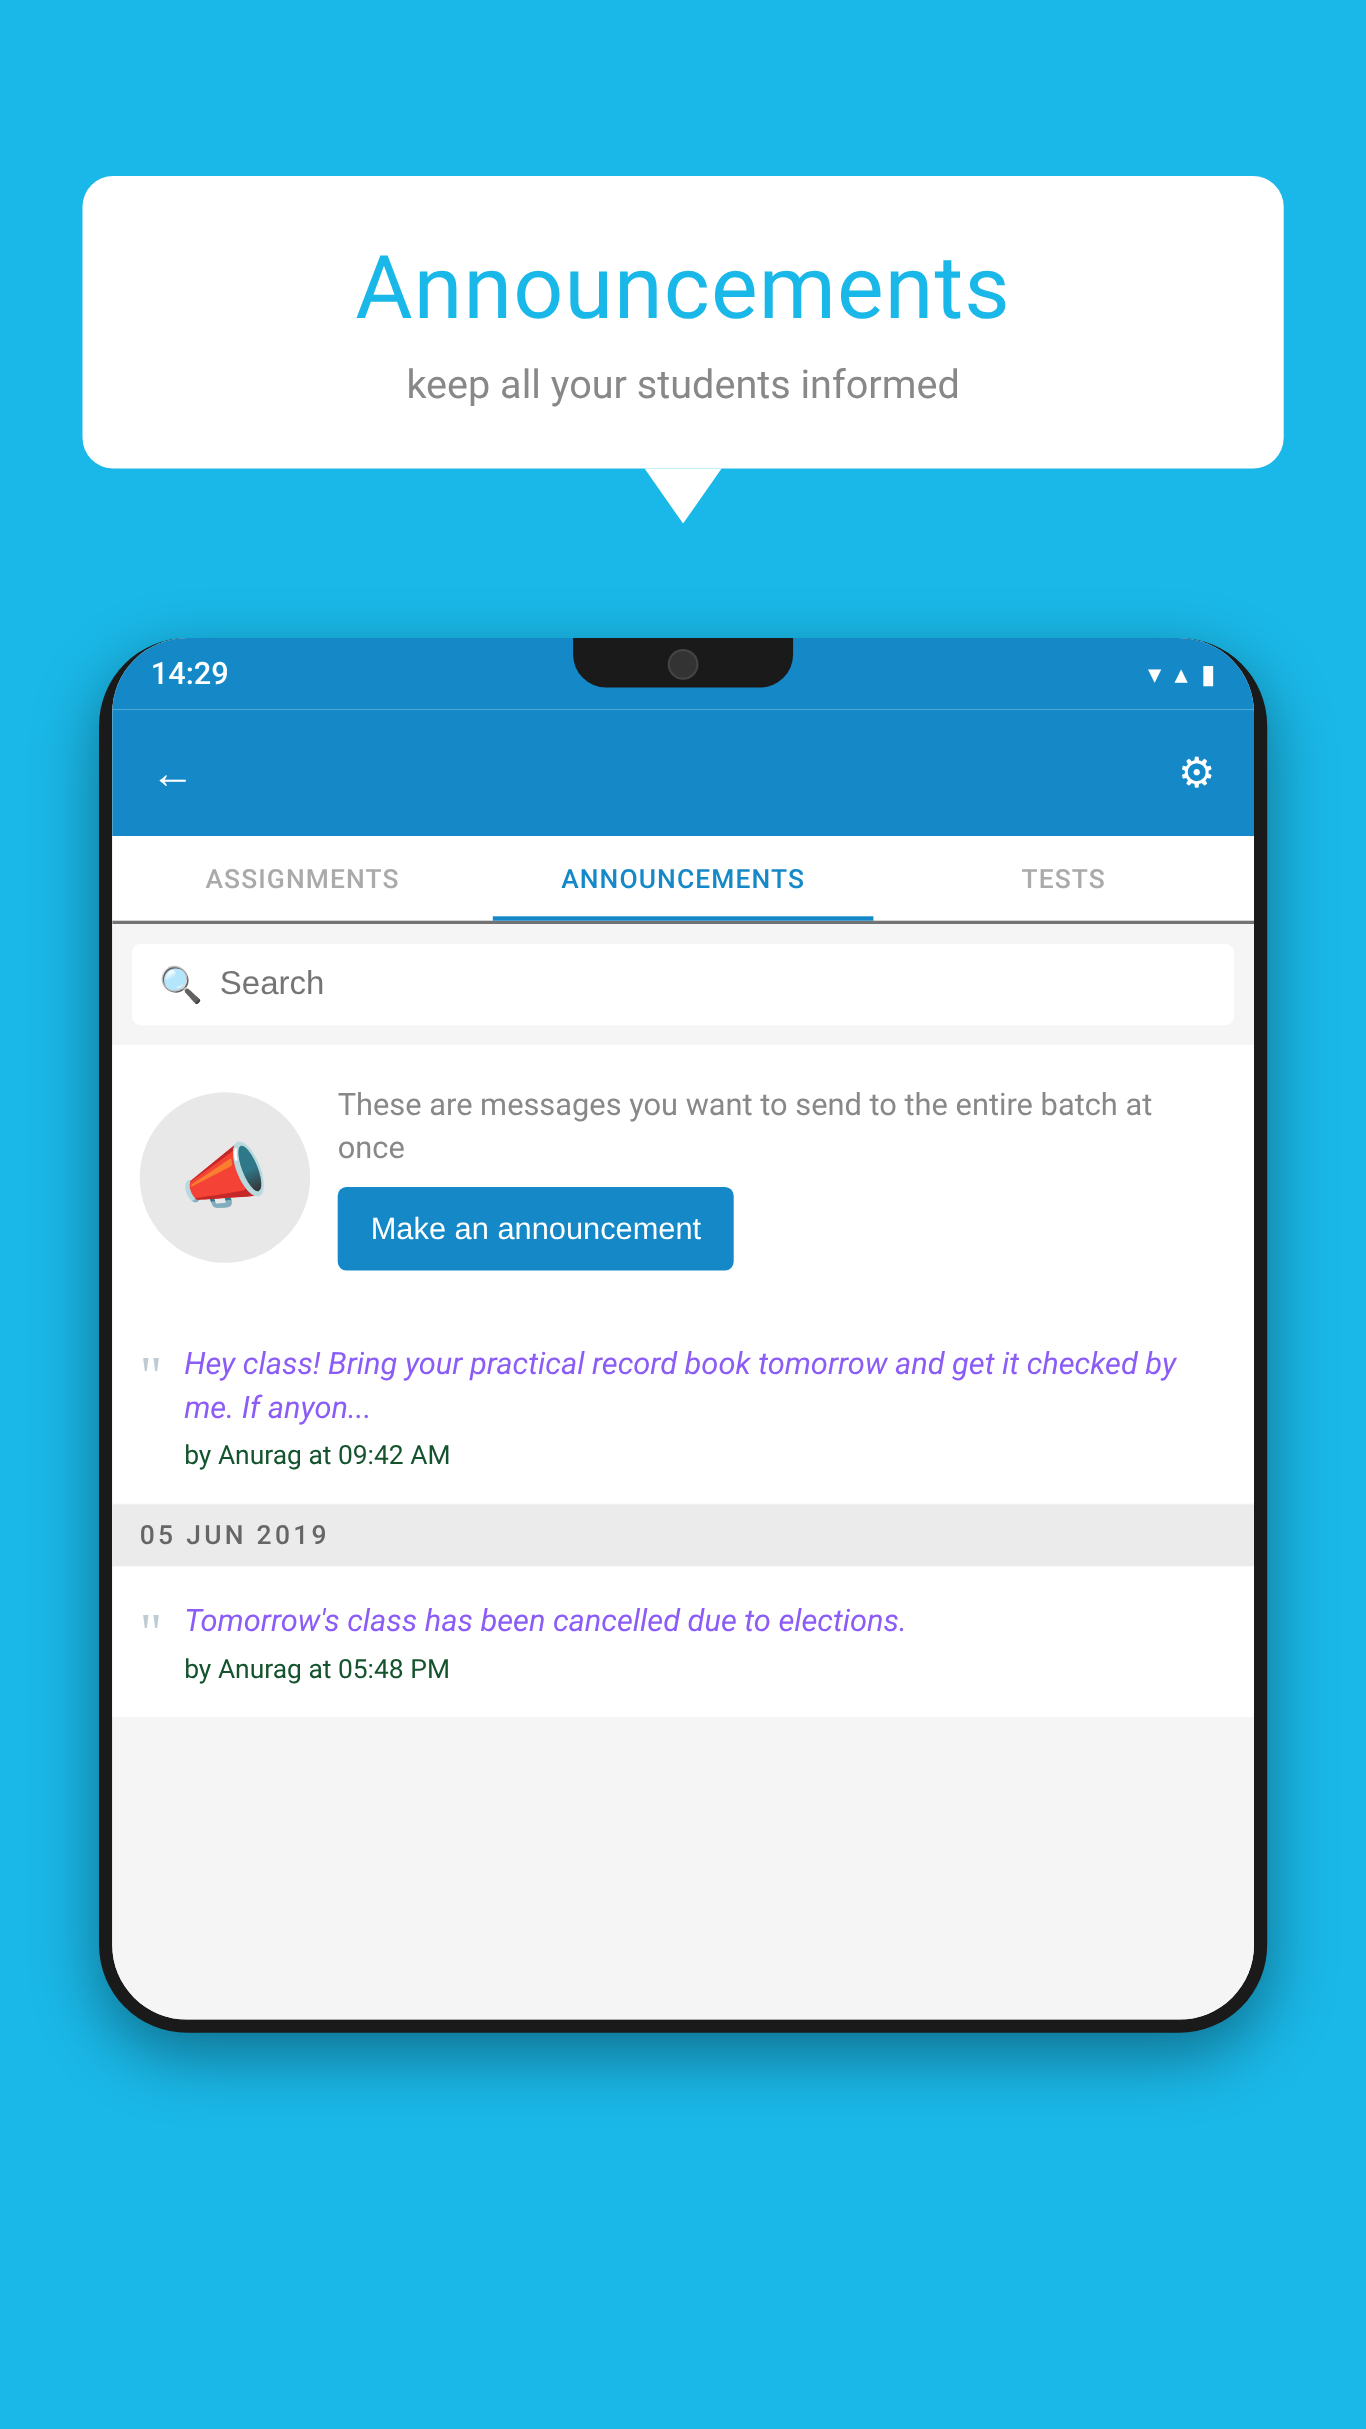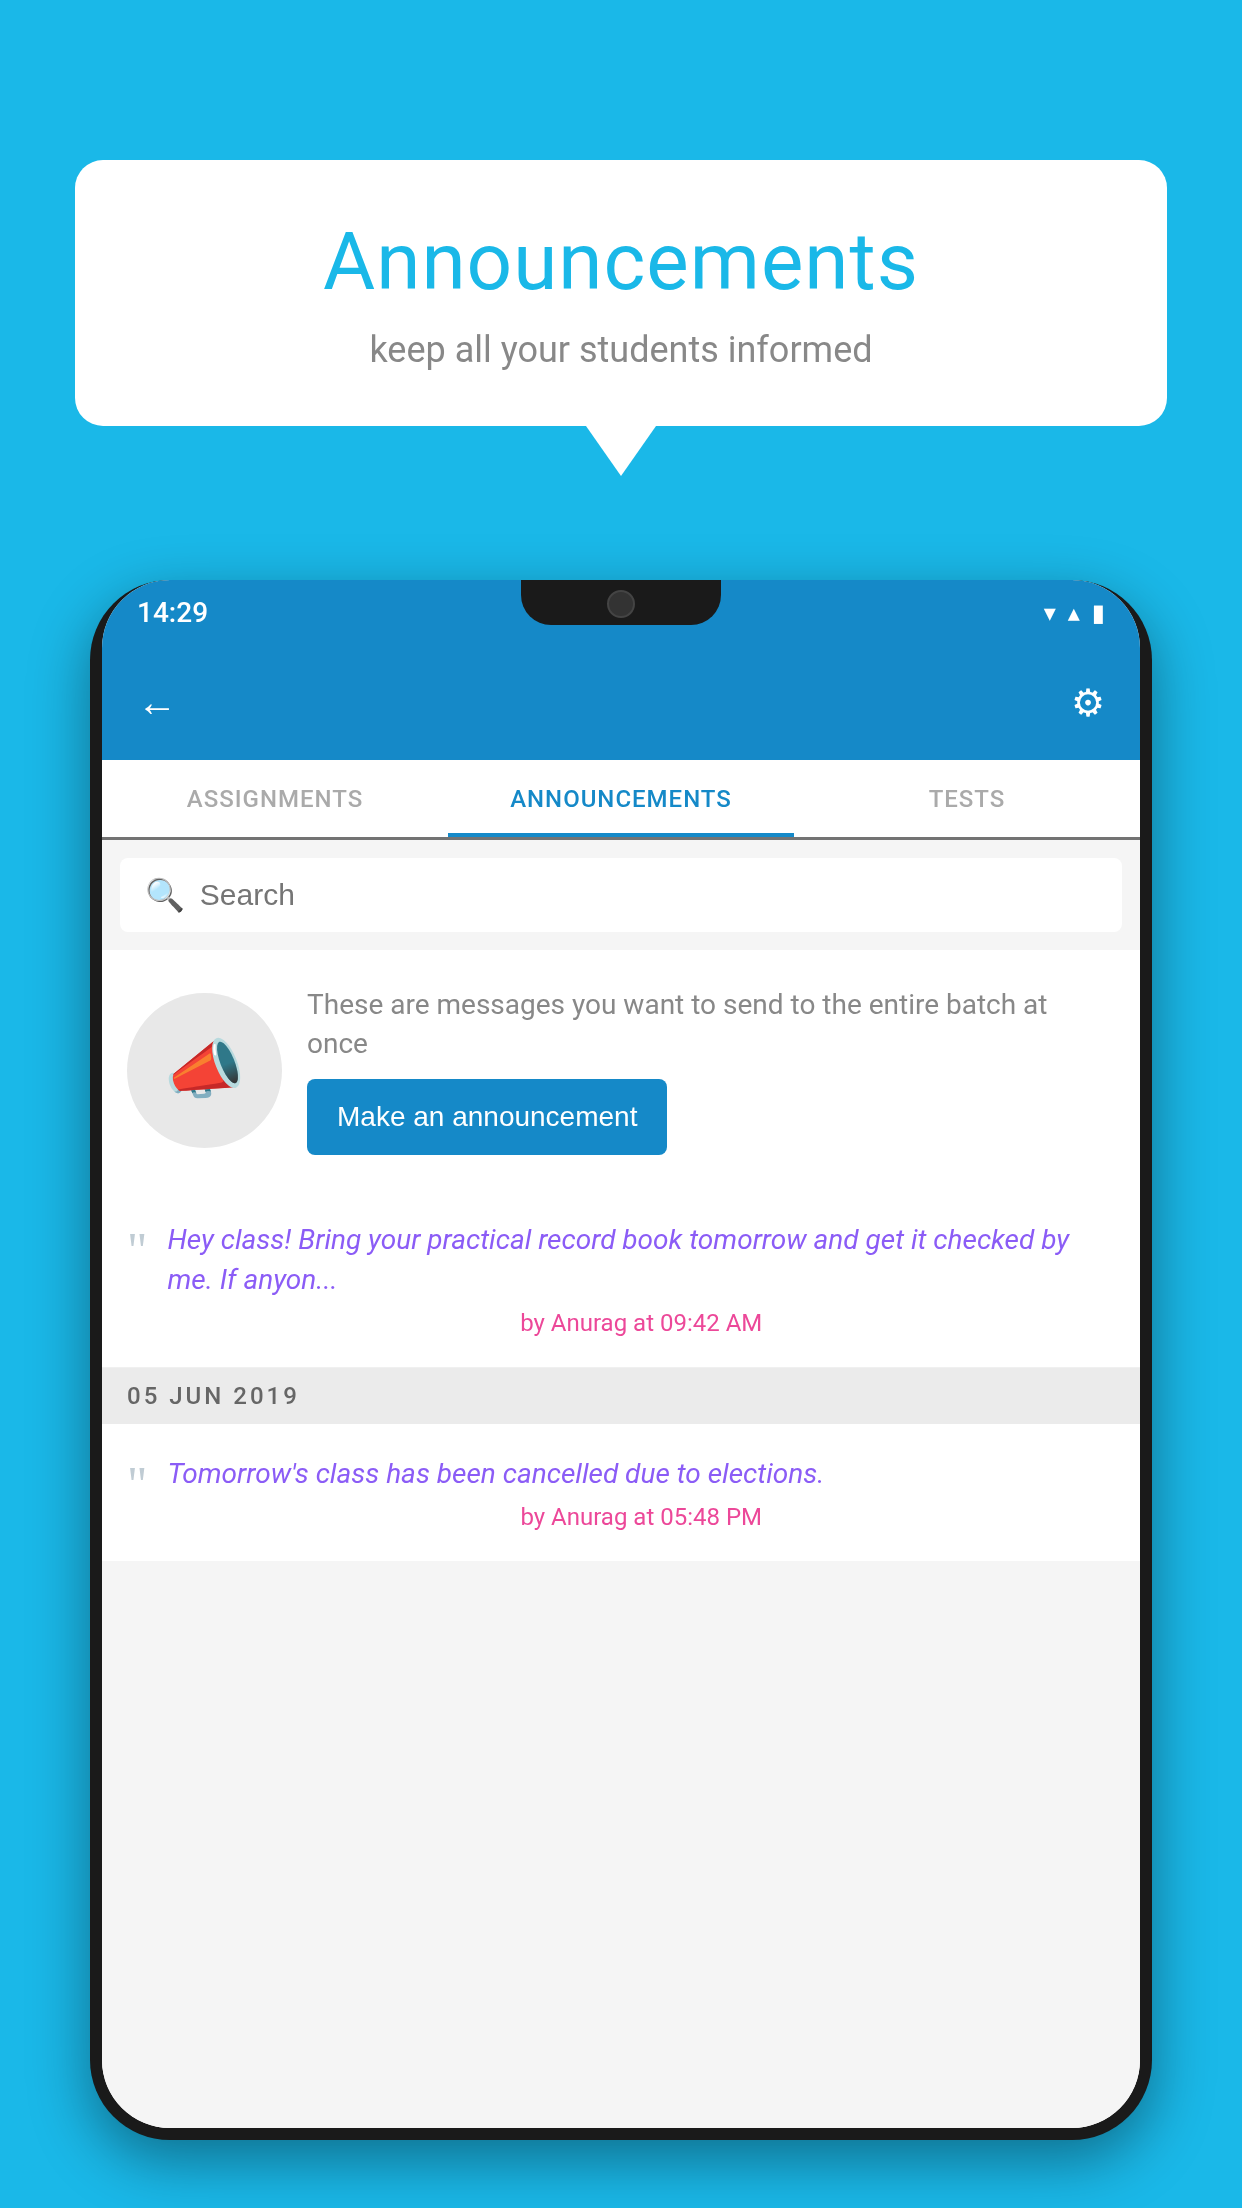--- a/index.html
+++ b/index.html
@@ -62,21 +62,21 @@
       top: 580px;
       left: 90px;
       right: 90px;
       bottom: 0;
     }
 
     .phone-frame {
       background: #1a1a1a;
       border-radius: 80px;
       width: 100%;
-      height: 1560px;
+      height: 1268px;
       position: relative;
       overflow: hidden;
       box-shadow: 0 20px 60px rgba(0,0,0,0.4);
     }
 
     
     .phone-notch {
       position: absolute;
       top: 0;
       left: 50%;
@@ -336,23 +336,22 @@
 
     .announcement-text {
       color: #8b5cf6;
       font-size: 28px;
       font-style: italic;
       line-height: 1.4;
       margin-bottom: 10px;
     }
 
     .announcement-meta {
-      color: #ec4899;
+      color: #14532d;
       font-size: 24px;
-      text-align: center;
     }
 
     
     .phone-screen {
       position: absolute;
       top: 0;
       left: 12px;
       right: 12px;
       bottom: 12px;
       border-radius: 68px;

